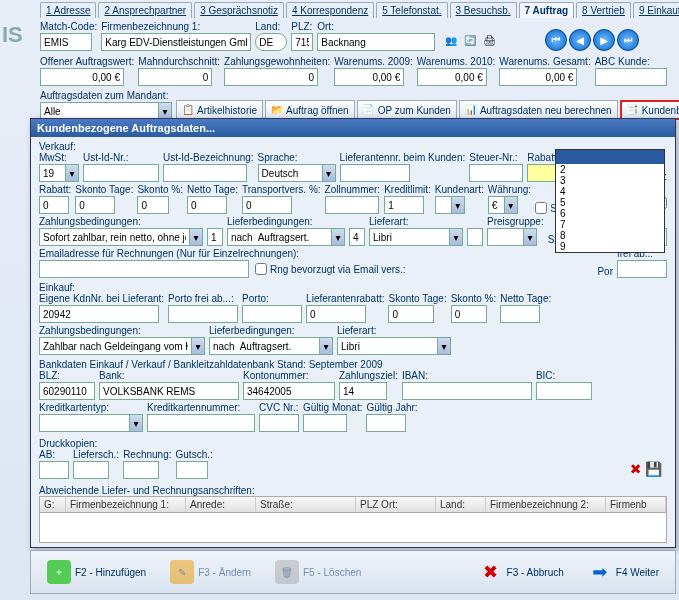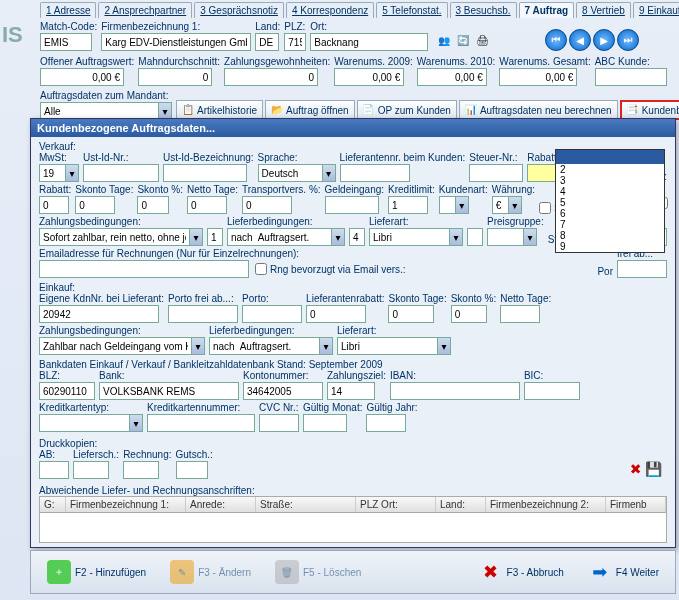--- a/index.html
+++ b/index.html
@@ -66,21 +66,21 @@
     <div class="field">
         <label>Match-Code:</label>
         <input style="width: 52px;" value="EMIS">
       </div>
     <div class="field">
         <label>Firmenbezeichnung 1:</label>
         <input style="width: 150px;" value="Karg EDV-Dienstleistungen GmbH">
       </div>
     <div class="field">
         <label>Land:</label>
-        <input style="width: 24px;" value="DE">
+        <input style="width: 32px; border-radius: 9px;" value="DE">
       </div>
     <div class="field">
         <label>PLZ:</label>
         <input style="width: 22px;" value="71522">
       </div>
     <div class="field">
         <label>Ort:</label>
         <input style="width: 118px;" value="Backnang">
       </div>
     <div style="display:flex;gap:3px;margin-left:6px">
@@ -221,21 +221,21 @@
           </div>
         <div class="field">
             <label>Netto Tage:</label>
             <input style="width: 40px;" value="0">
           </div>
         <div class="field">
             <label>Transportvers. %:</label>
             <input style="width: 50px;" value="0">
           </div>
         <div class="field">
-            <label>Geldeingang:</label>
+            <label>Zollnummer:</label>
             <input style="width: 54px;">
           </div>
         <div class="field">
             <label>Kreditlimit:</label>
             <input style="width: 40px;" value="1">
           </div>
         <div class="field">
             <label>Kundenart:</label>
             <div class="sel">
               <input style="width: 16px;">
@@ -387,21 +387,21 @@
         <div class="field">
             <label>BLZ:</label>
             <input style="width: 56px;" value="60290110">
           </div>
         <div class="field">
             <label>Bank:</label>
             <input style="width: 140px;" value="VOLKSBANK REMS">
           </div>
         <div class="field">
             <label>Kontonummer:</label>
-            <input style="width: 80px;" value="34642005">
+            <input style="width: 92px;" value="34642005">
           </div>
         <div class="field">
             <label>Zahlungsziel:</label>
             <input style="width: 48px;" value="14">
           </div>
         <div class="field">
             <label>IBAN:</label>
             <input style="width: 130px;">
           </div>
         <div class="field">

